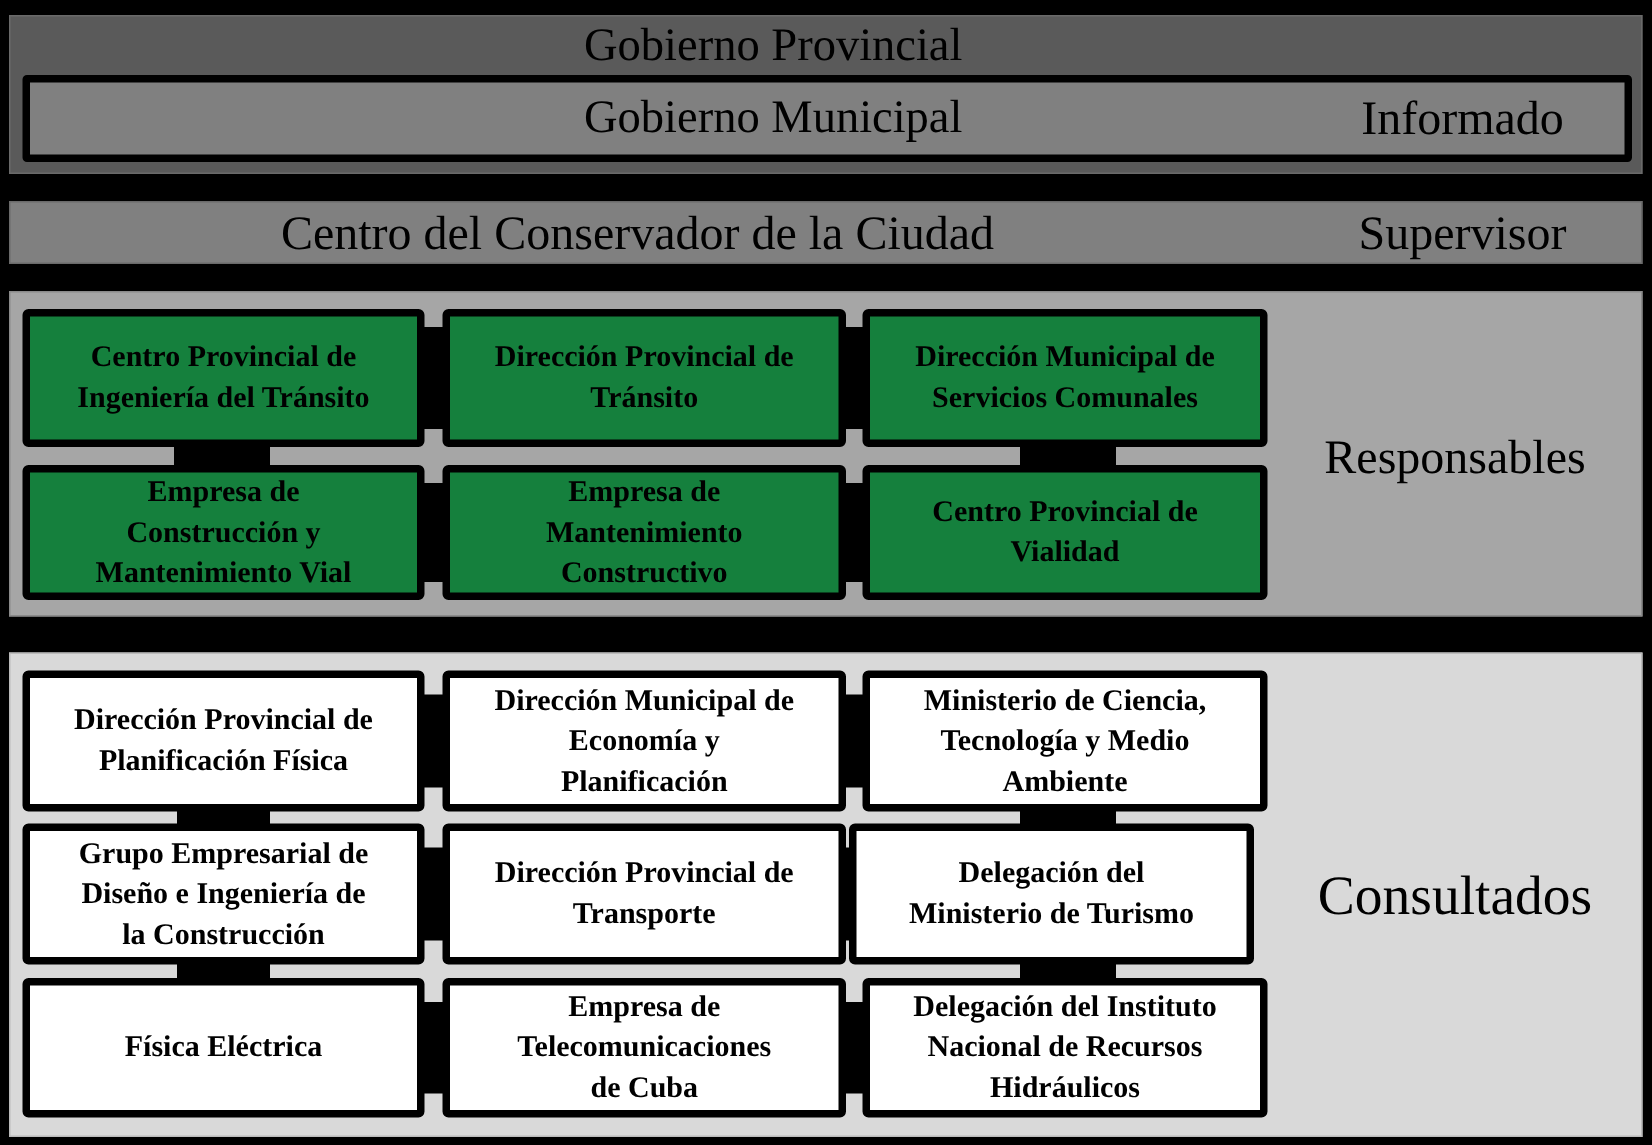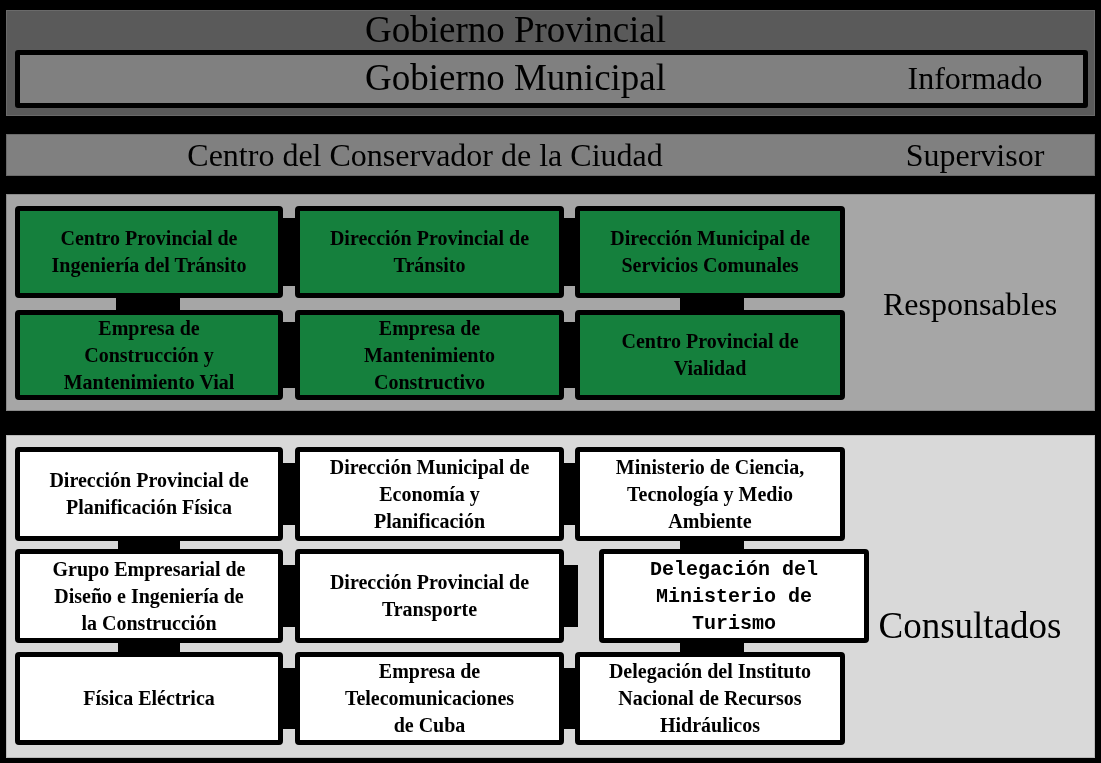--- a/index.html
+++ b/index.html
@@ -2,27 +2,27 @@
 <html><head>
 <meta charset="utf-8">
 <style>
   html, body { margin:0; padding:0; }
   body {
     width:1101px; height:763px; background:#000; position:relative; overflow:hidden;
     font-family: "Liberation Serif", "DejaVu Serif", serif; color:#000;
   }
   .abs { position:absolute; box-sizing:border-box; }
   .band-informado { left:6px; top:10px; width:1089px; height:106px; background:#5a5a5a; border:1px solid #6a6a6a; }
-  .band-title { left:6px; width:1089px; text-align:center; font-size:37px; line-height:40px; }
+  .band-title { left:6px; width:1089px; text-align:center; font-size:31px; line-height:40px; }
   .municipal-box { left:15px; top:50px; width:1073px; height:58px; background:#808080; border:5px solid #000; border-radius:3px; }
   .band-supervisor { left:6px; top:134px; width:1089px; height:42px; background:#808080; border:1px solid #6a6a6a; }
   .band-responsables { left:6px; top:194px; width:1089px; height:217px; background:#a6a6a6; border:1px solid #8a8a8a; }
   .band-consultados { left:6px; top:435px; width:1089px; height:323px; background:#d9d9d9; border:1px solid #bbb; }
   .role-label { text-align:center; font-size:32px; }
-  .role-label.big { font-size:37px;margin-top:28px; }
+  .role-label.big { font-size:37px; }
   .node {
     position:absolute; box-sizing:border-box; border:5px solid #000; border-radius:4px;
     display:flex; align-items:center; justify-content:center; text-align:center;
     font-weight:bold; font-size:20px; line-height:27px; padding:0 6px;
   }
   .node.resp { background:#15803d; }
   .node.cons { background:#ffffff; }
   .conn { position:absolute; background:#000; }
   .node span { white-space:pre-line; }
 </style>
@@ -107,21 +107,21 @@
   </div>
 <div class="node cons" style="left:15px; top:549px; width:268px; height:94px;">
     <span>Grupo Empresarial de
 Diseño e Ingeniería de
 la Construcción</span>
   </div>
 <div class="node cons" style="left:295px; top:549px; width:269px; height:94px;">
     <span>Dirección Provincial de
 Transporte</span>
   </div>
-<div class="node cons" style="left:599px; top:549px; width:270px; height:94px;font-family:Liberation Mono, monospace;">
+<div class="node cons" style="left:566px; top:549px; width:270px; height:94px;">
     <span>Delegación del
 Ministerio de Turismo</span>
   </div>
 <div class="node cons" style="left:15px; top:652px; width:268px; height:93px;">
     <span>Física Eléctrica</span>
   </div>
 <div class="node cons" style="left:295px; top:652px; width:269px; height:93px;">
     <span>Empresa de
 Telecomunicaciones
 de Cuba</span>

